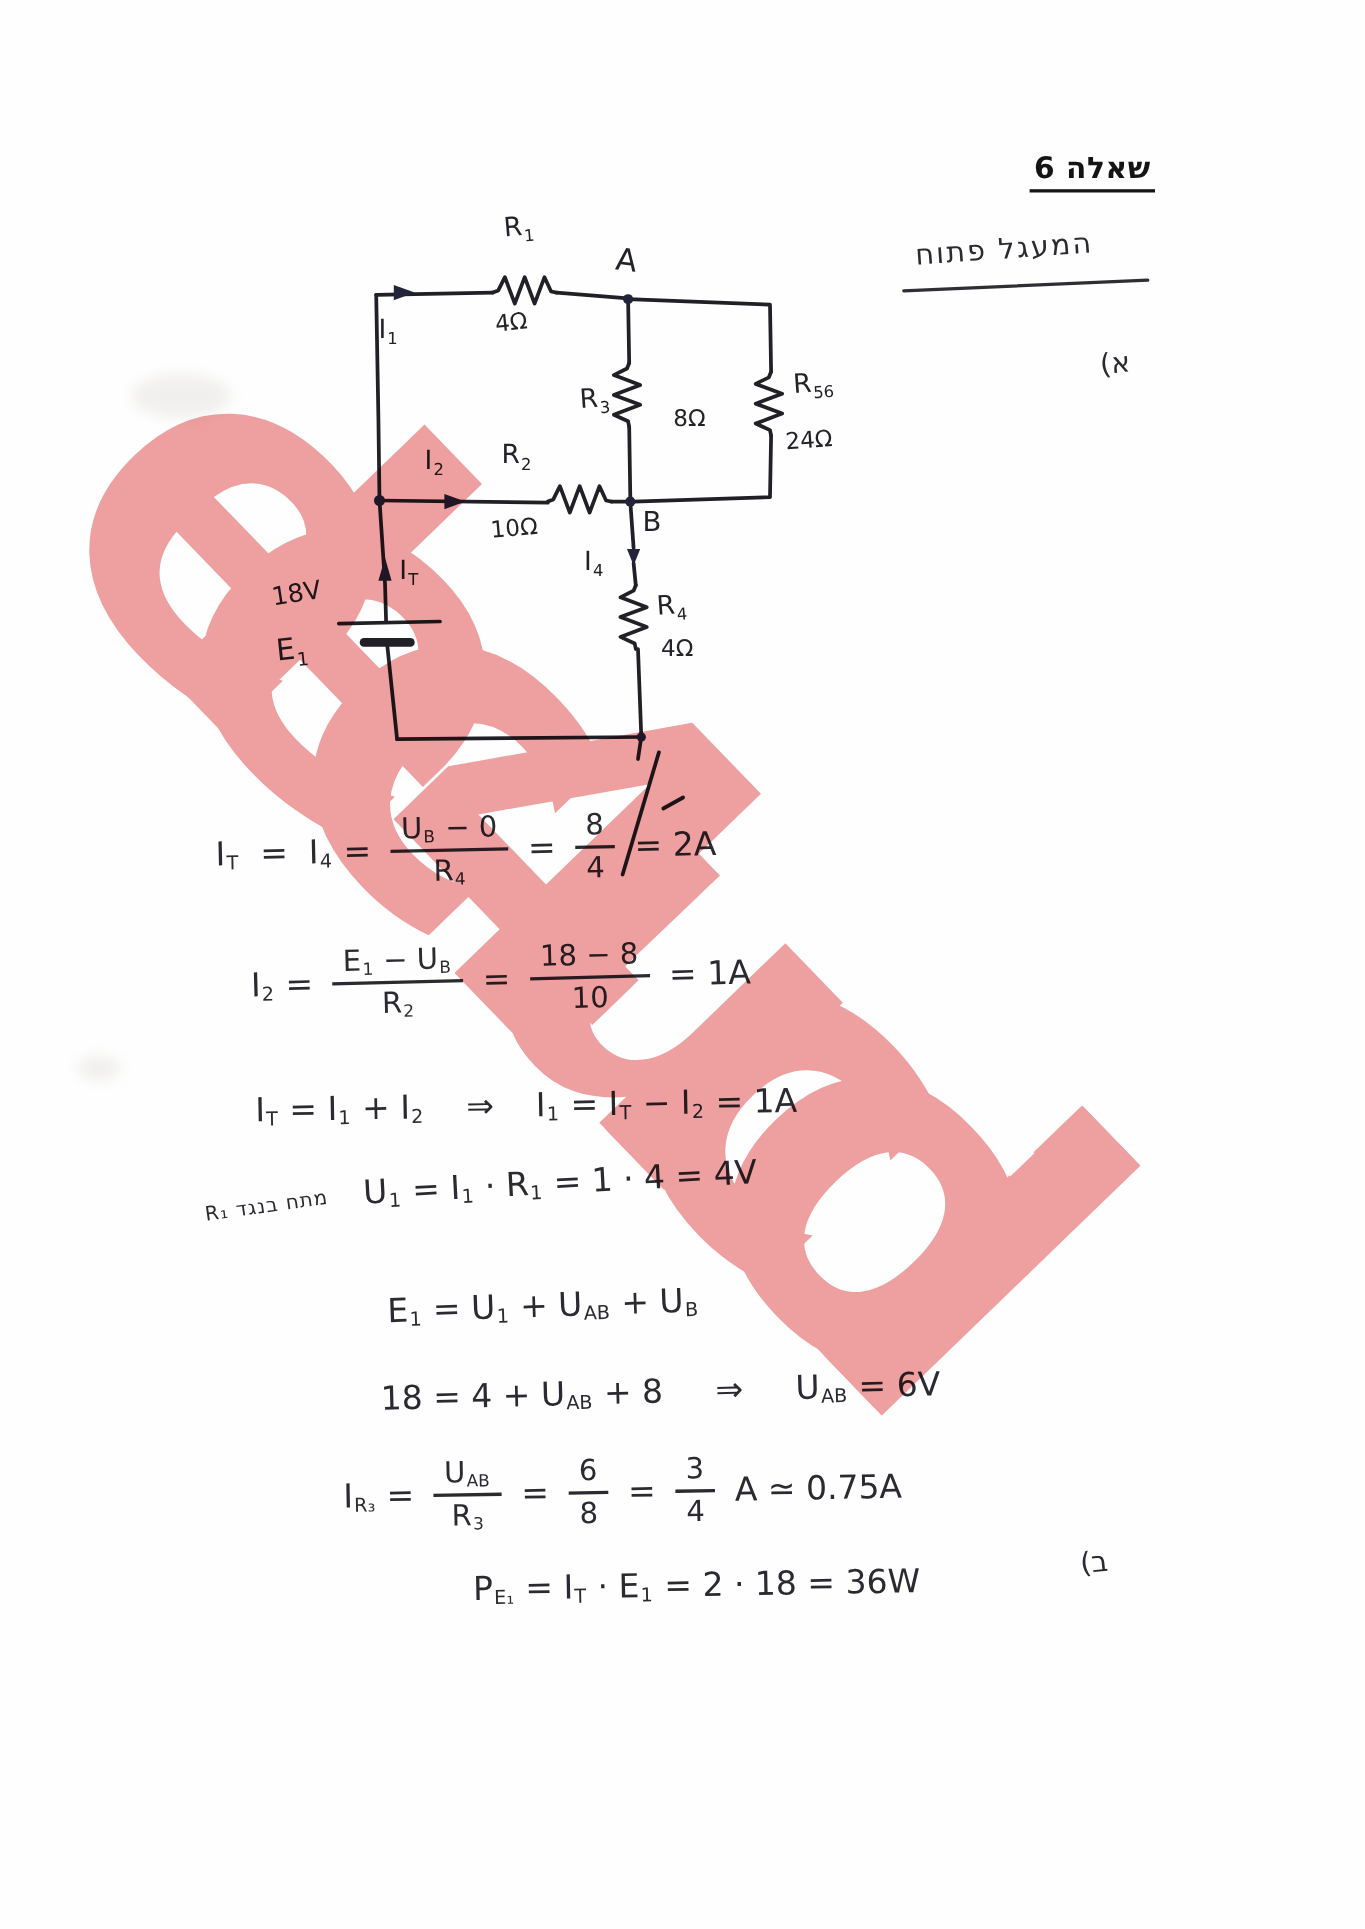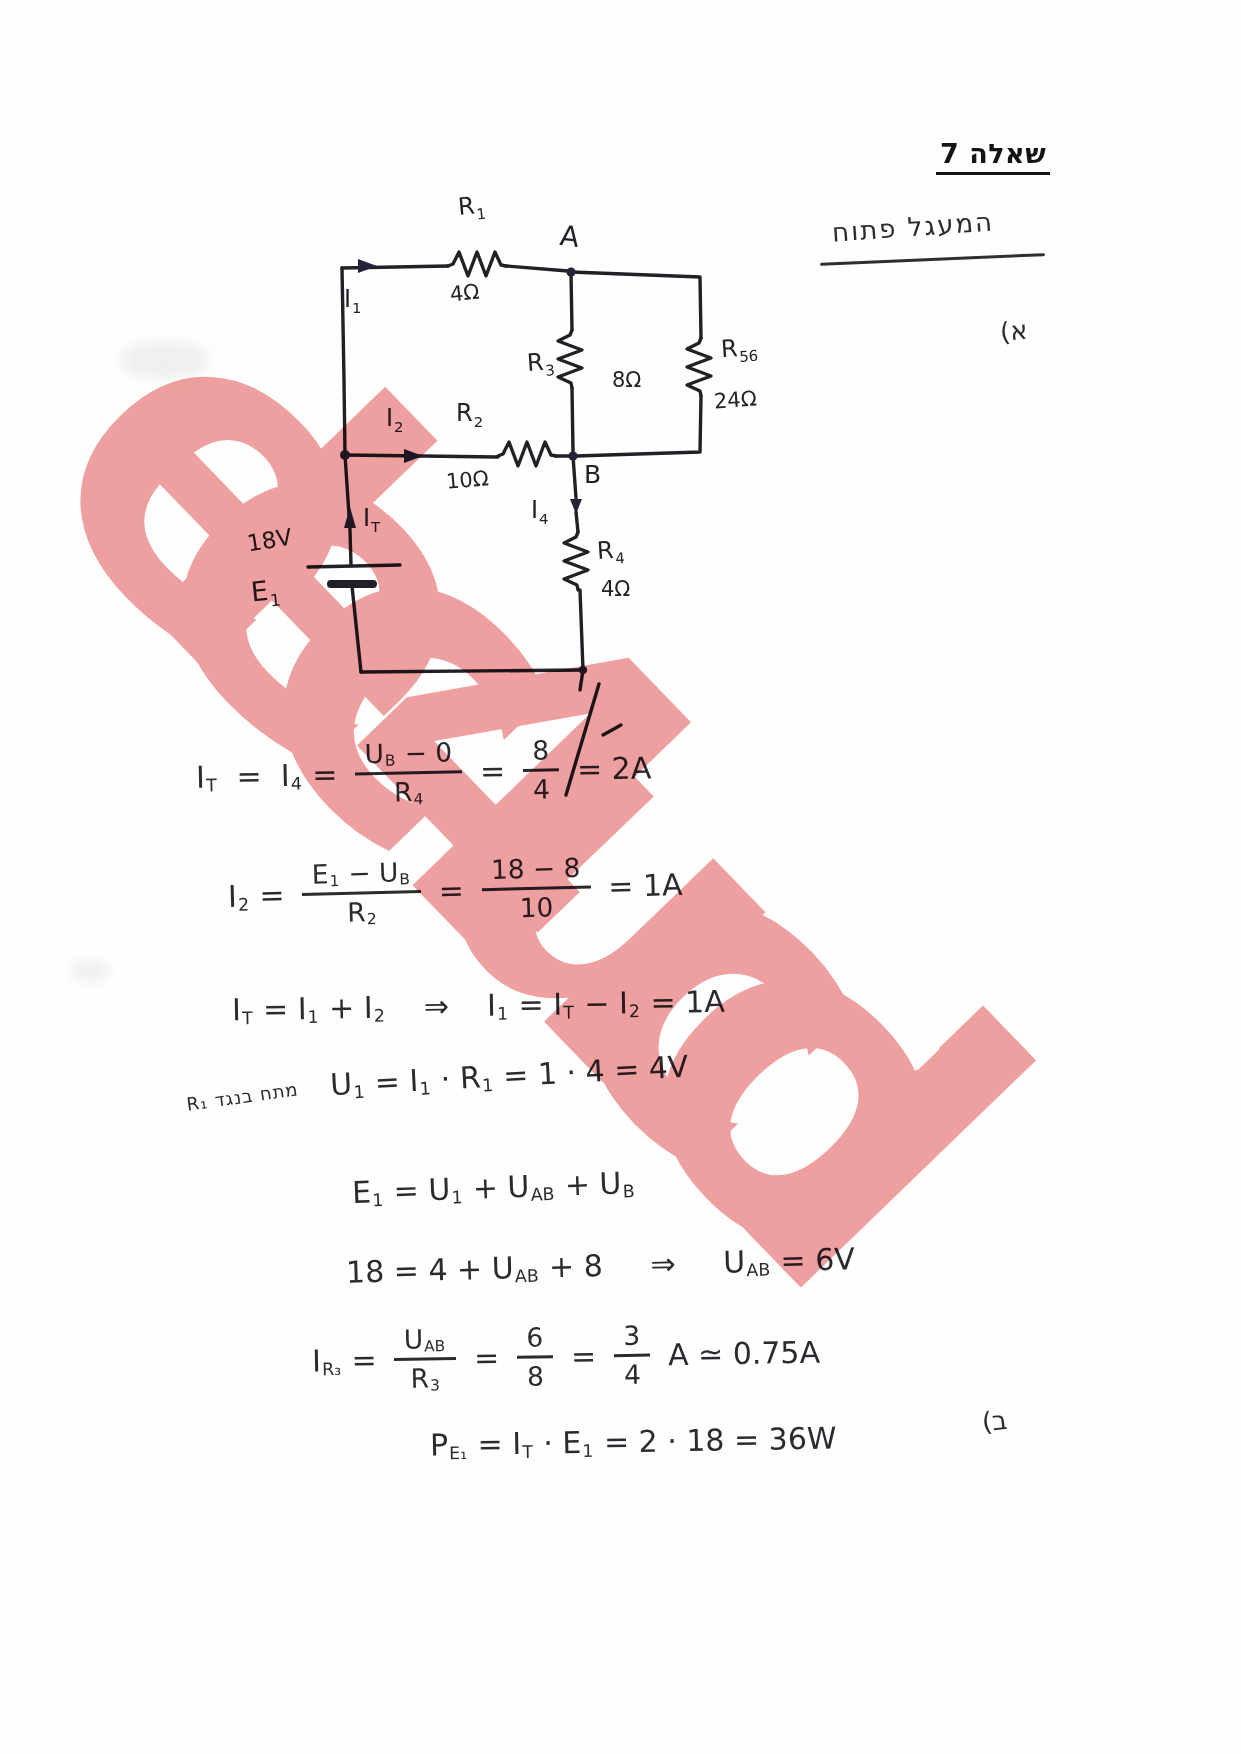--- a/index.html
+++ b/index.html
@@ -47,21 +47,21 @@
   svg{position:absolute;left:0;top:0;}
   .smudge{position:absolute;border-radius:50%;filter:blur(6px);background:#d8d5d0;opacity:.35;}
 </style>
 </head>
 <body>
 
 <div class="smudge" style="left:120px;top:340px;width:90px;height:40px;"></div>
 <div class="smudge" style="left:70px;top:960px;width:40px;height:22px;"></div>
 
 <div class="abs" style="left:936px;top:138px;" dir="rtl">
-  <span class="title">שאלה 7</span>
+  <span class="title">שאלה 6</span>
 </div>
 
 <div class="abs hw subtitle" style="left:832px;top:212px;" dir="rtl">המעגל פתוח</div>
 <div class="abs sub-underline" style="left:820px;top:258px;width:225px;"></div>
 
 <div class="abs hw partmark" style="left:1000px;top:316px;">(א</div>
 <div class="abs hw partmark" style="left:982px;top:1406px;">(ב</div>
 
 <svg width="1241" height="1754" viewBox="0 0 1241 1754">
   <g stroke="#202026" stroke-width="3.4" fill="none" stroke-linecap="round" stroke-linejoin="round">

